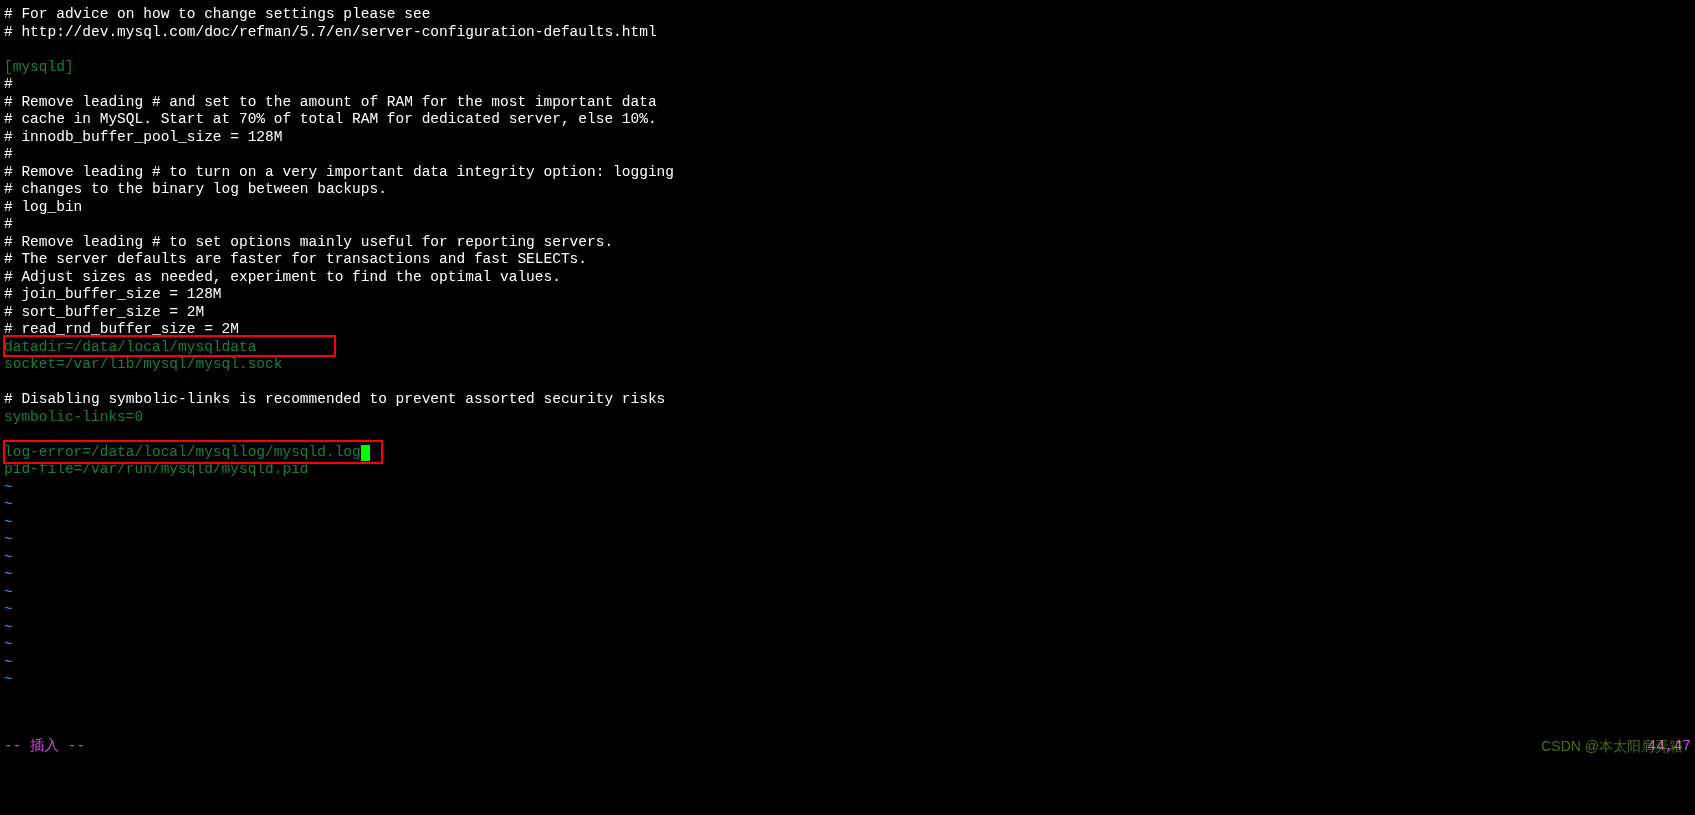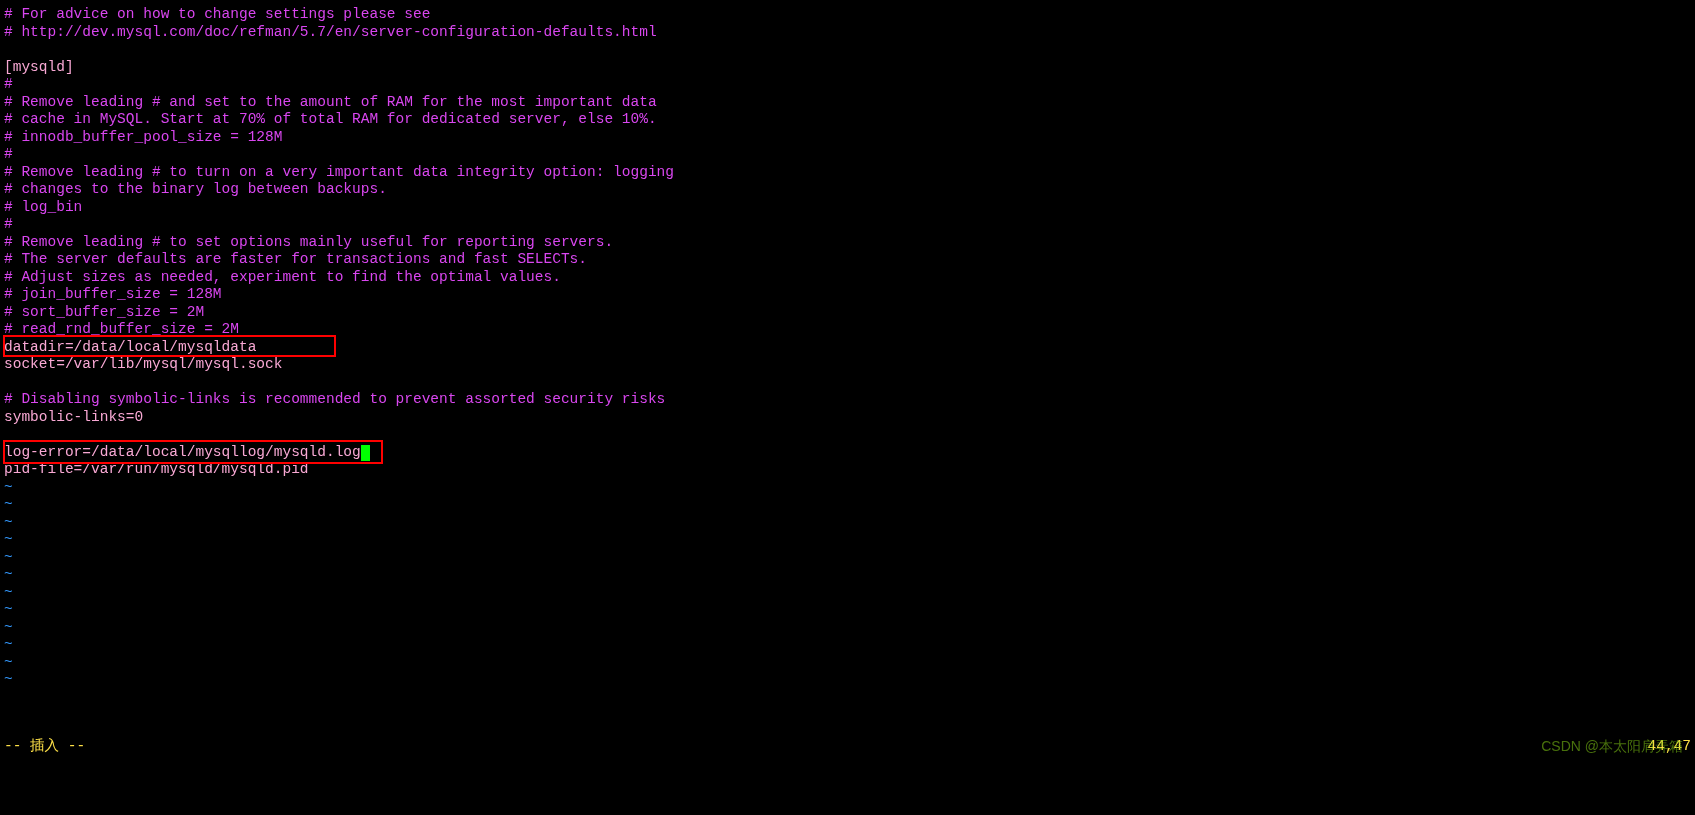--- a/index.html
+++ b/index.html
@@ -11,43 +11,43 @@
     font-size: 14.5px;
     line-height: 17.5px;
     overflow: hidden;
     position: relative;
   }
   .terminal {
     padding: 6px 4px 0 4px;
     white-space: pre;
   }
   .line { display: block; height: 17.5px; }
-  .comment { color: #d946ef; } 
-  .plain   { color: #f9a8d4; }
+  .comment { color: #ffffff; } 
+  .plain   { color: #15803d; }
   .tilde   { color: #3399ff; }
 
   .hl-box {
     position: absolute;
     border: 2px solid #ff0000;
     pointer-events: none;
   }
   .cursor {
     display: inline-block;
     width: 9px;
     height: 16px;
     background: #00ff00;
     vertical-align: text-bottom;
     transform: translateY(1px);
   }
   .status-bar {
     position: absolute;
     bottom: 60px;
     left: 4px;
     right: 4px;
-    color: #fde047;
+    color: #d946ef;
     display: flex;
     justify-content: space-between;
     gap: 32px;
   }
   .watermark {
     position: absolute;
     right: 12px;
     bottom: 60px;
     color: #84cc16;
     opacity: 0.55;

